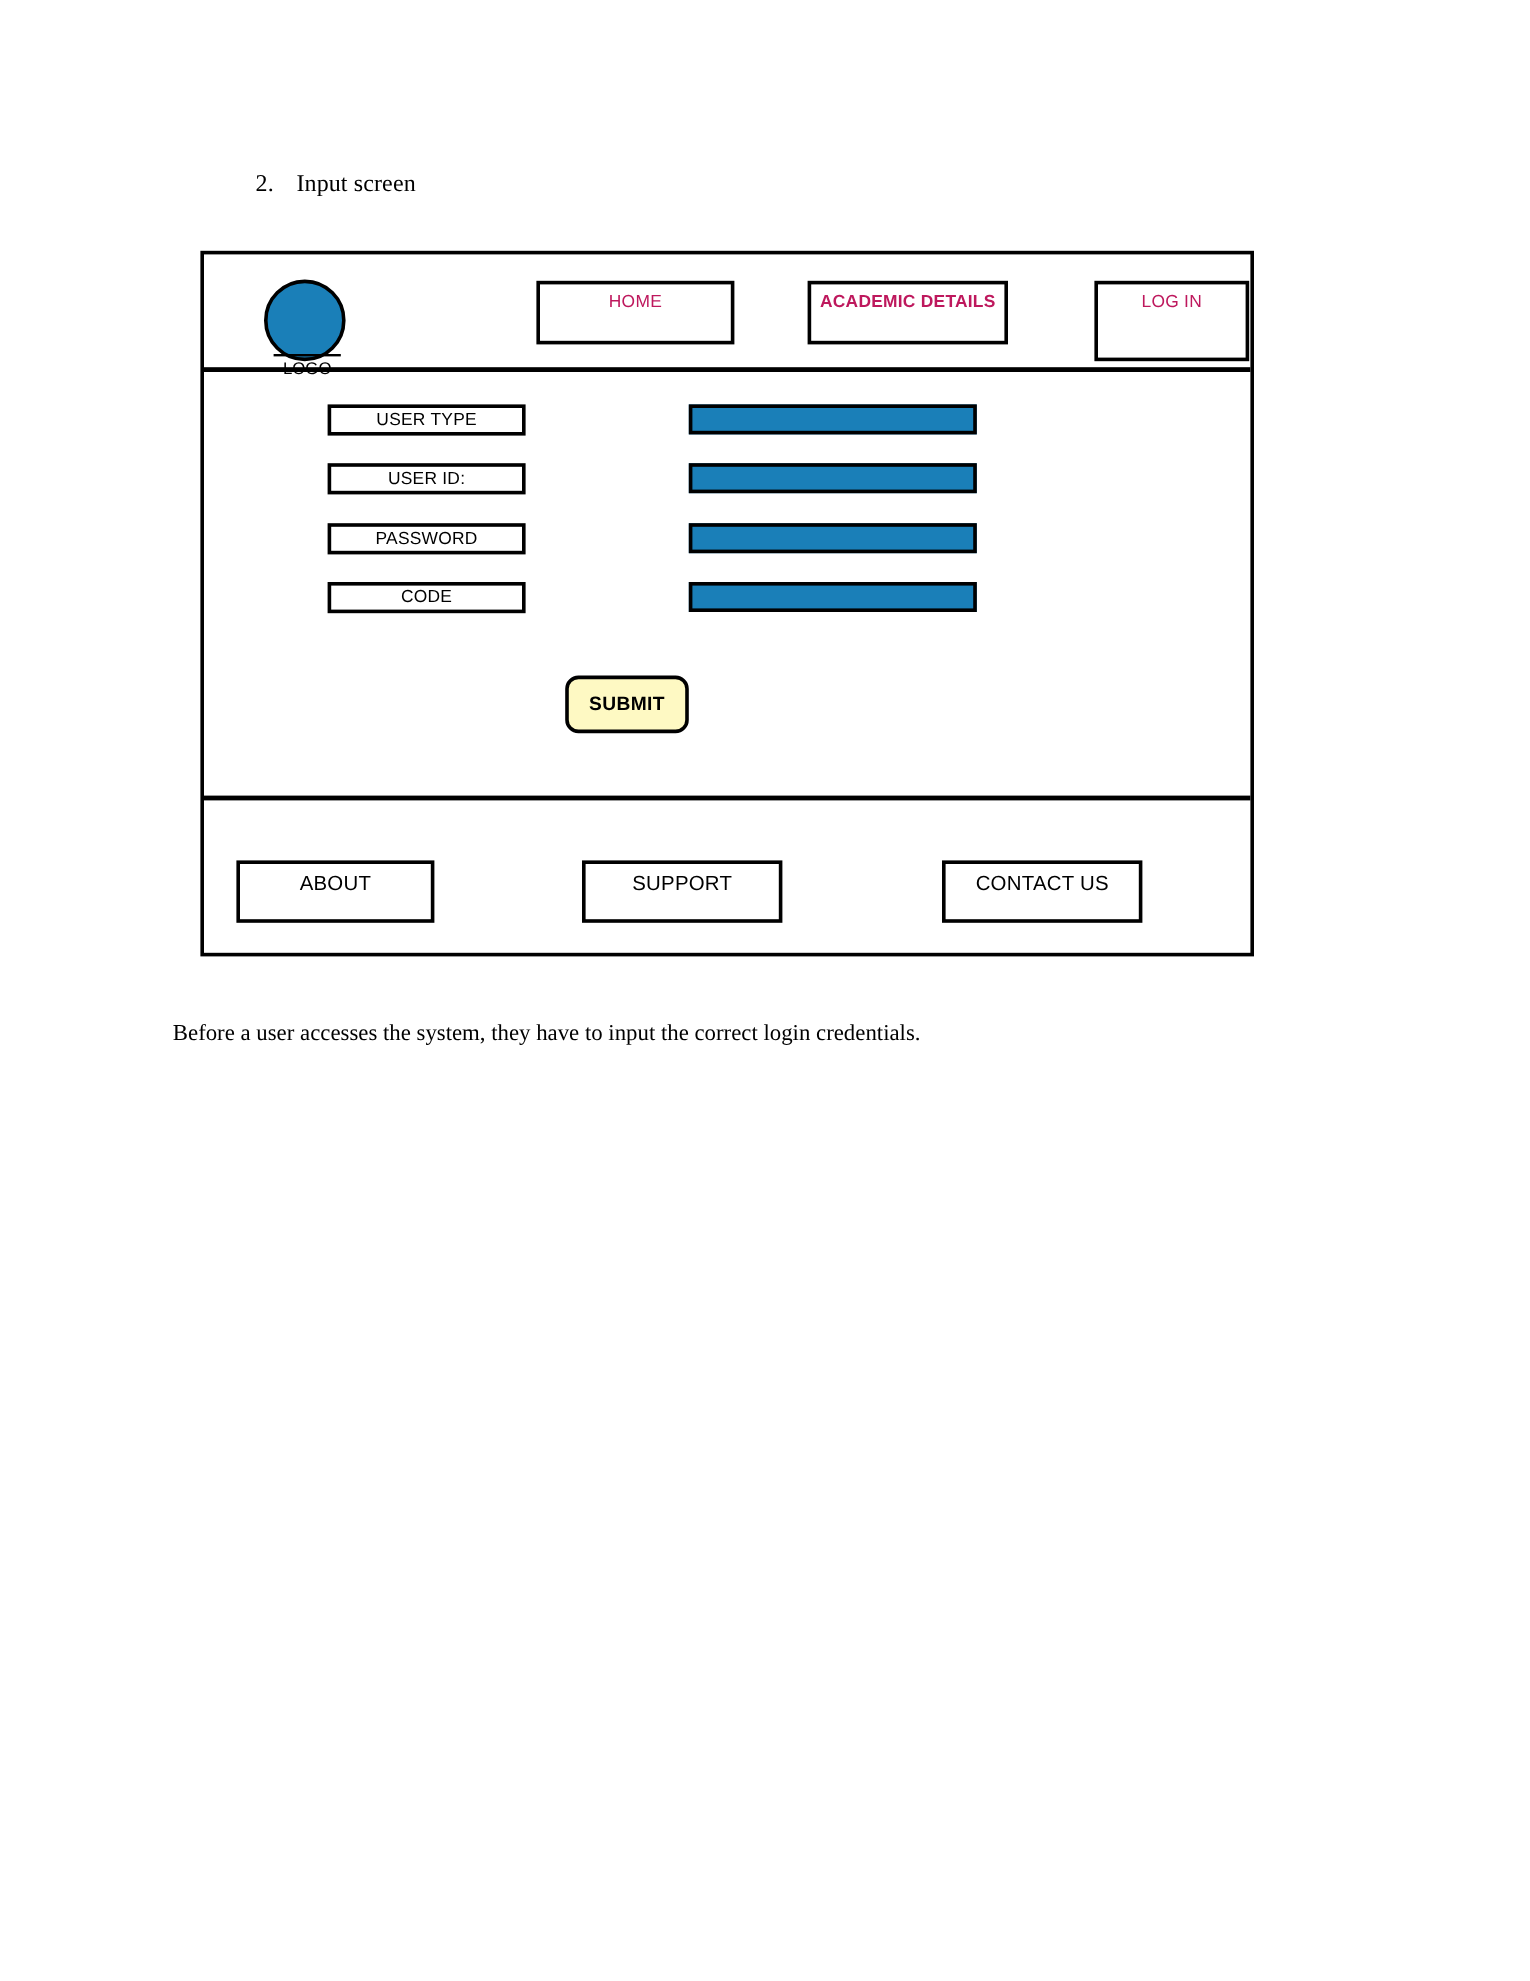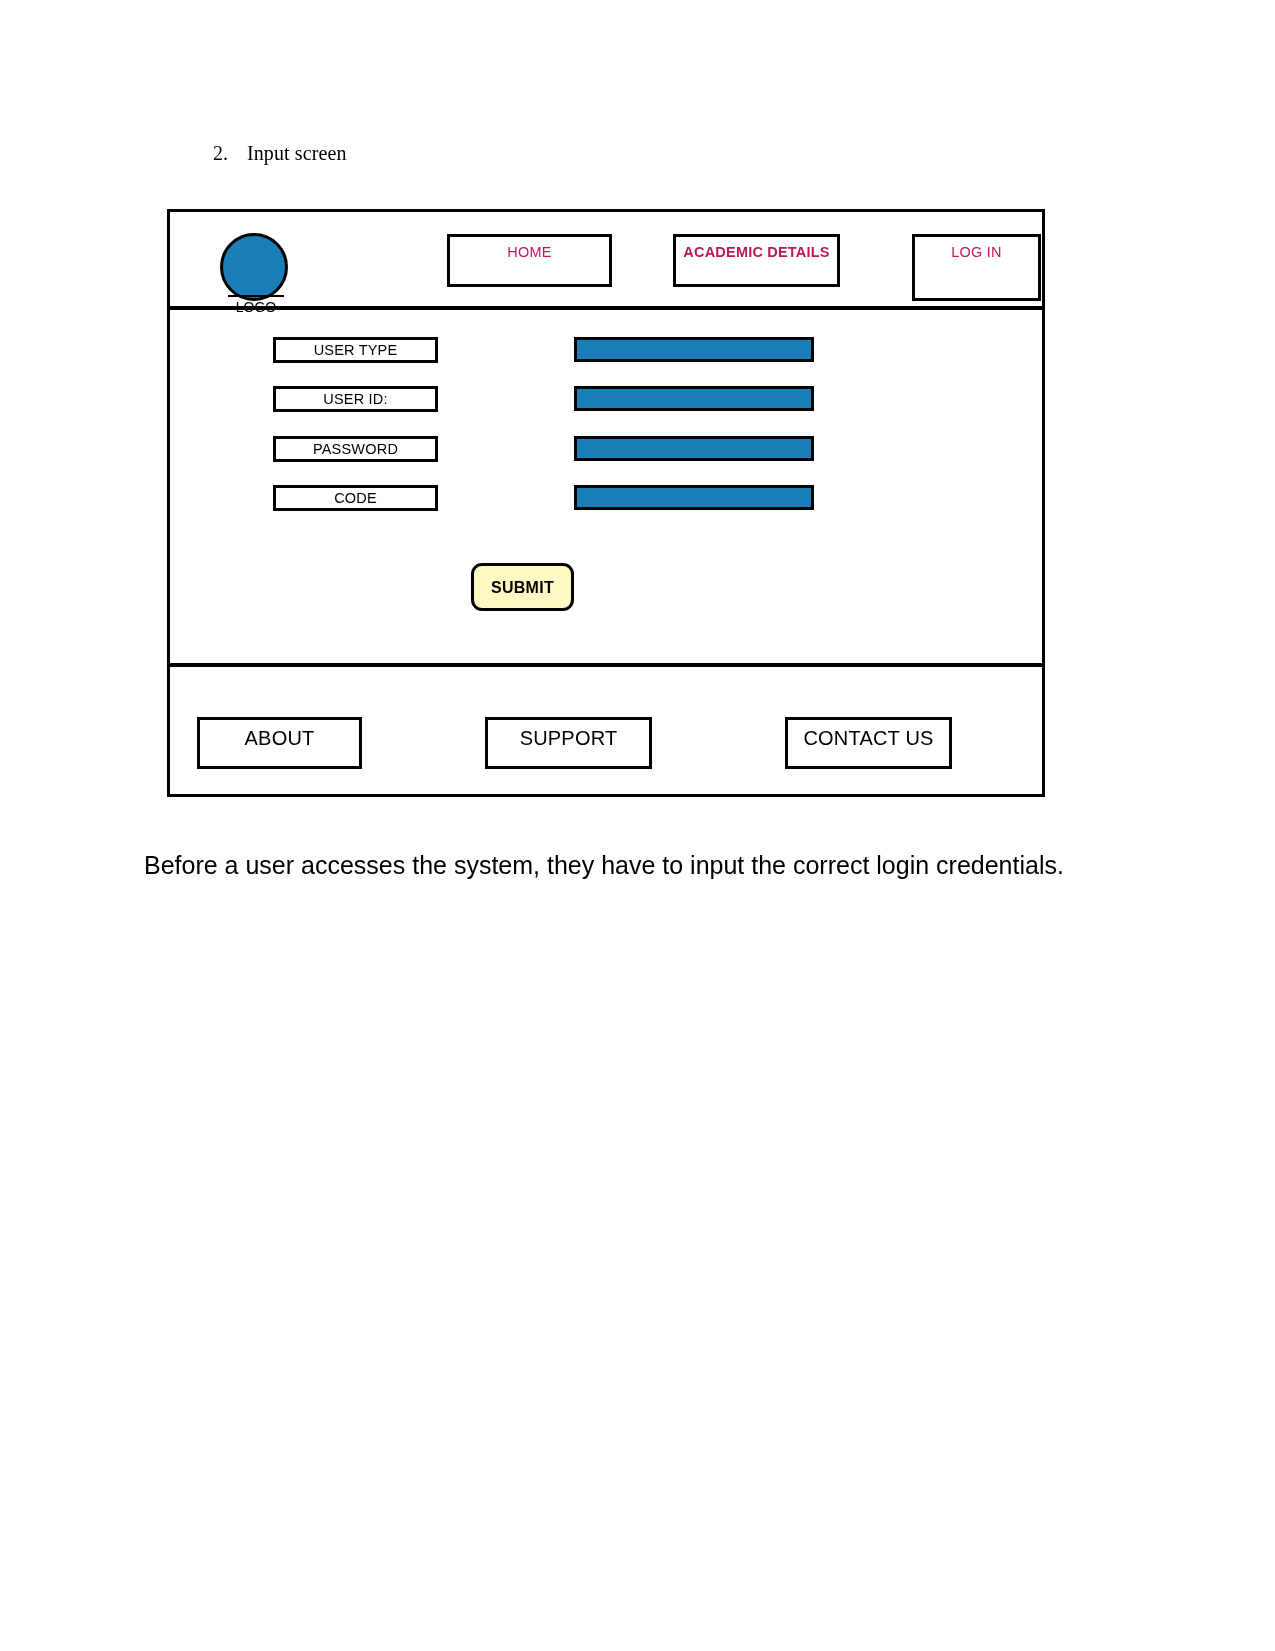--- a/index.html
+++ b/index.html
@@ -154,37 +154,37 @@
     top: 459px;
     width: 100%;
     bottom: 0;
   }
   .footbox {
     position: absolute;
     top: 46px;
     border: 3px solid #000000;
     background: #ffffff;
     text-align: center;
-    font-size: 20px;
+    font-size: 17px;
     color: #000000;
     padding-top: 7px;
     letter-spacing: 0.2px;
     white-space: nowrap;
   }
   .foot-about   { left: 27px;  width: 165px; height: 52px; }
   .foot-support { left: 315px; width: 167px; height: 52px; }
   .foot-contact { left: 615px; width: 167px; height: 52px; }
 
   
   .caption {
     position: absolute;
     left: 144px;
     top: 851px;
-    font-family: Liberation Sans, sans-serif;
-    font-size: 25px;
+    font-family: Liberation Serif, serif;
+    font-size: 19px;
     color: #000000;
     white-space: nowrap;
     text-align: center;
   }
 </style>
 </head>
 <body>
 
 <div class="doc-heading">
   <span class="num">2.</span><span>Input screen</span>

